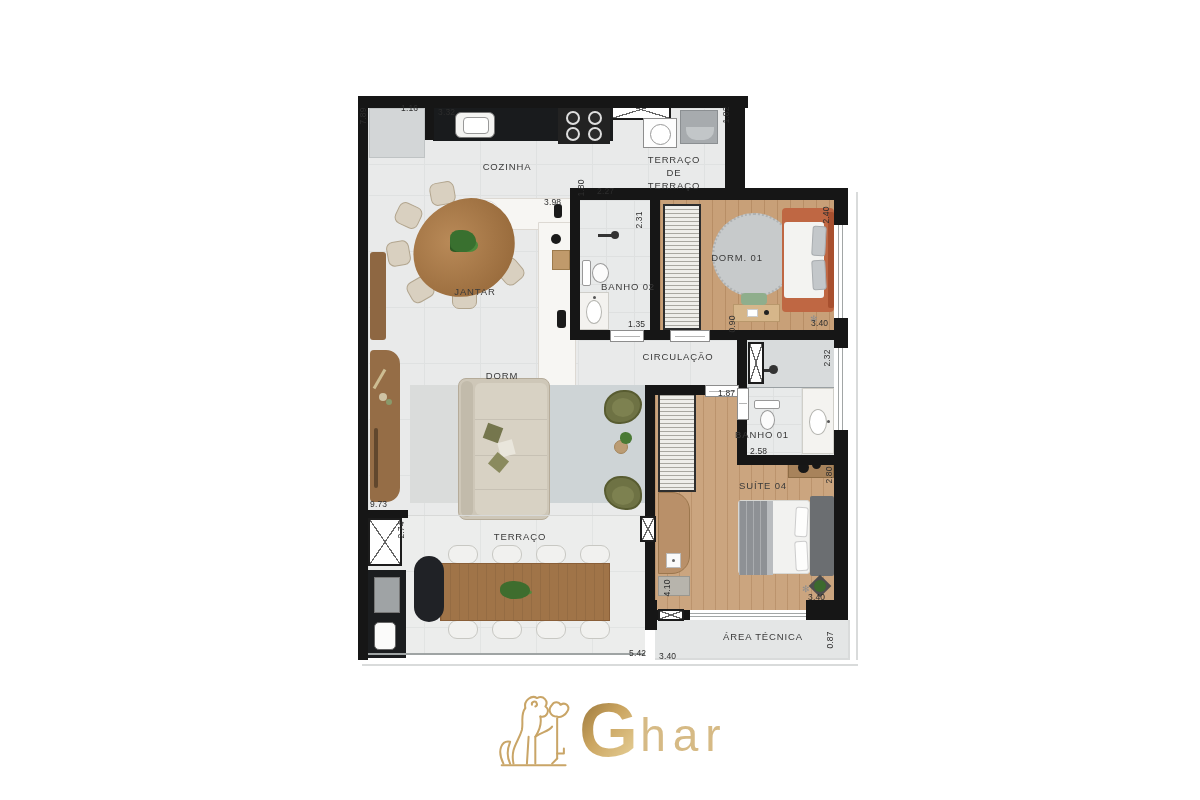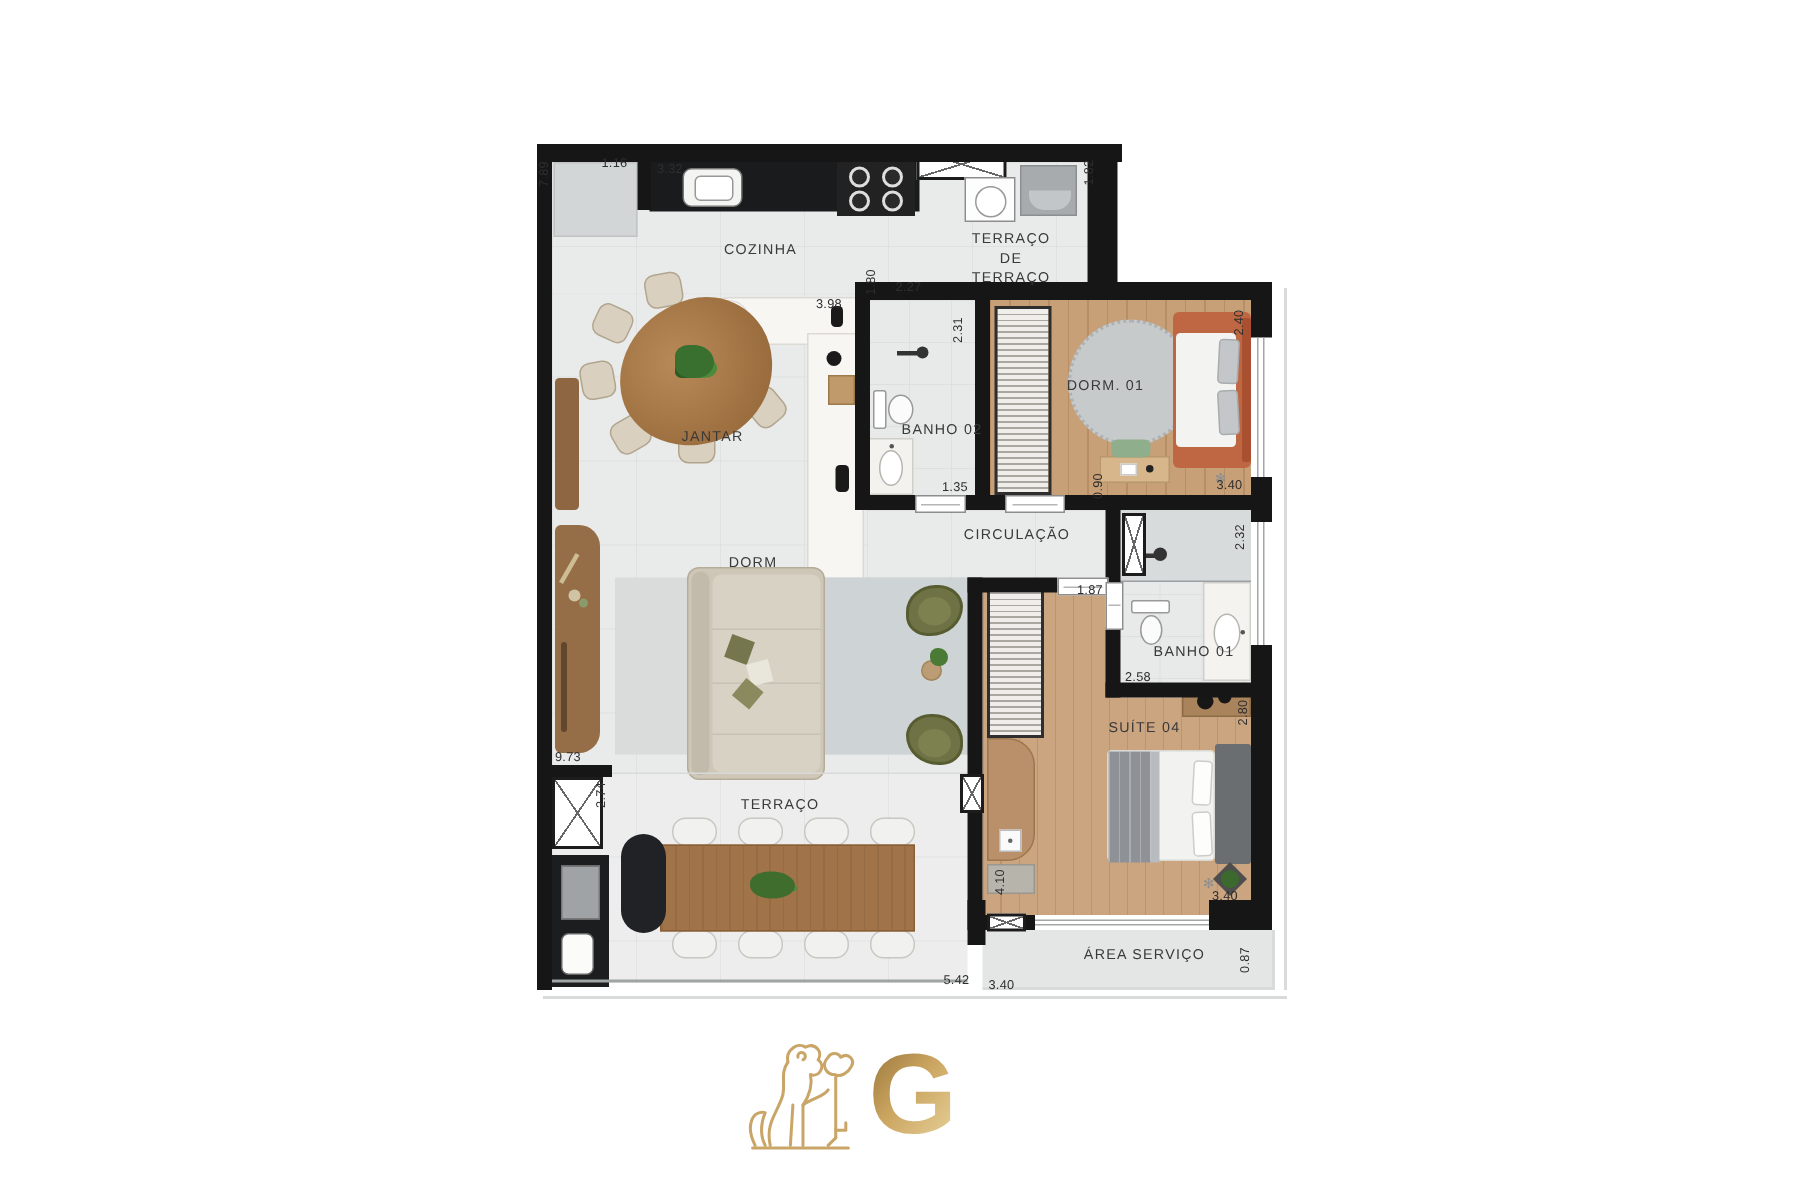--- a/index.html
+++ b/index.html
@@ -241,24 +241,24 @@
     <div class="a" style="left:322px;top:66px;width:0;height:0">
       <span class="rlabel" style="left:0;top:0">TERRAÇO</span>
       <span class="rlabel" style="left:0;top:13px">DE</span>
       <span class="rlabel" style="left:0;top:26px">TERRAÇO</span>
     </div>
     <span class="rlabel" style="left:123px;top:198px">JANTAR</span>
     <span class="rlabel" style="left:276px;top:193px">BANHO 02</span>
     <span class="rlabel" style="left:385px;top:164px">DORM. 01</span>
     <span class="rlabel" style="left:326px;top:263px">CIRCULAÇÃO</span>
     <span class="rlabel" style="left:150px;top:282px">DORM</span>
-    <span class="rlabel" style="left:444px;top:341px">BANHO 01</span>
+    <span class="rlabel" style="left:410px;top:341px">BANHO 01</span>
     <span class="rlabel" style="left:411px;top:392px">SUÍTE 04</span>
     <span class="rlabel" style="left:168px;top:443px">TERRAÇO</span>
-    <span class="rlabel" style="left:411px;top:543px">ÁREA SERVIÇO</span>
+    <span class="rlabel" style="left:411px;top:543px">ÁREA TÉCNICA</span>
 
     <span class="dim v" style="left:2px;top:23px">7.89</span>
     <span class="dim" style="left:49px;top:15px">1.16</span>
     <span class="dim" style="left:86px;top:19px">3.32</span>
     <span class="dim v" style="left:365px;top:22px">1.82</span>
     <span class="dim v" style="left:220px;top:95px">1.80</span>
     <span class="dim" style="left:245px;top:98px">2.27</span>
     <span class="dim" style="left:192px;top:109px">3.98</span>
     <span class="dim v" style="left:278px;top:127px">2.31</span>
     <span class="dim" style="left:276px;top:231px">1.35</span>
@@ -287,14 +287,15 @@
       <path d="M54,34 C56,44 52,52 48,58 L48,90"></path>
       <path d="M40,58 L38,90"></path>
       <path d="M48,58 C56,52 64,52 68,46"></path>
       <path d="M74,34 C66,34 62,26 68,20 C70,16 76,16 78,20 C84,16 90,22 86,28 C84,32 78,36 74,34 Z"></path>
       <path d="M74,36 L74,84"></path>
       <path d="M74,78 L82,78 L82,72"></path>
       <path d="M74,84 L68,90"></path>
       <path d="M8,92 L84,92"></path>
     </svg>
     <span class="logo-g">G</span>
+    <span class="logo-har">har</span>
   </div>
 </div>
 
 </body></html>

